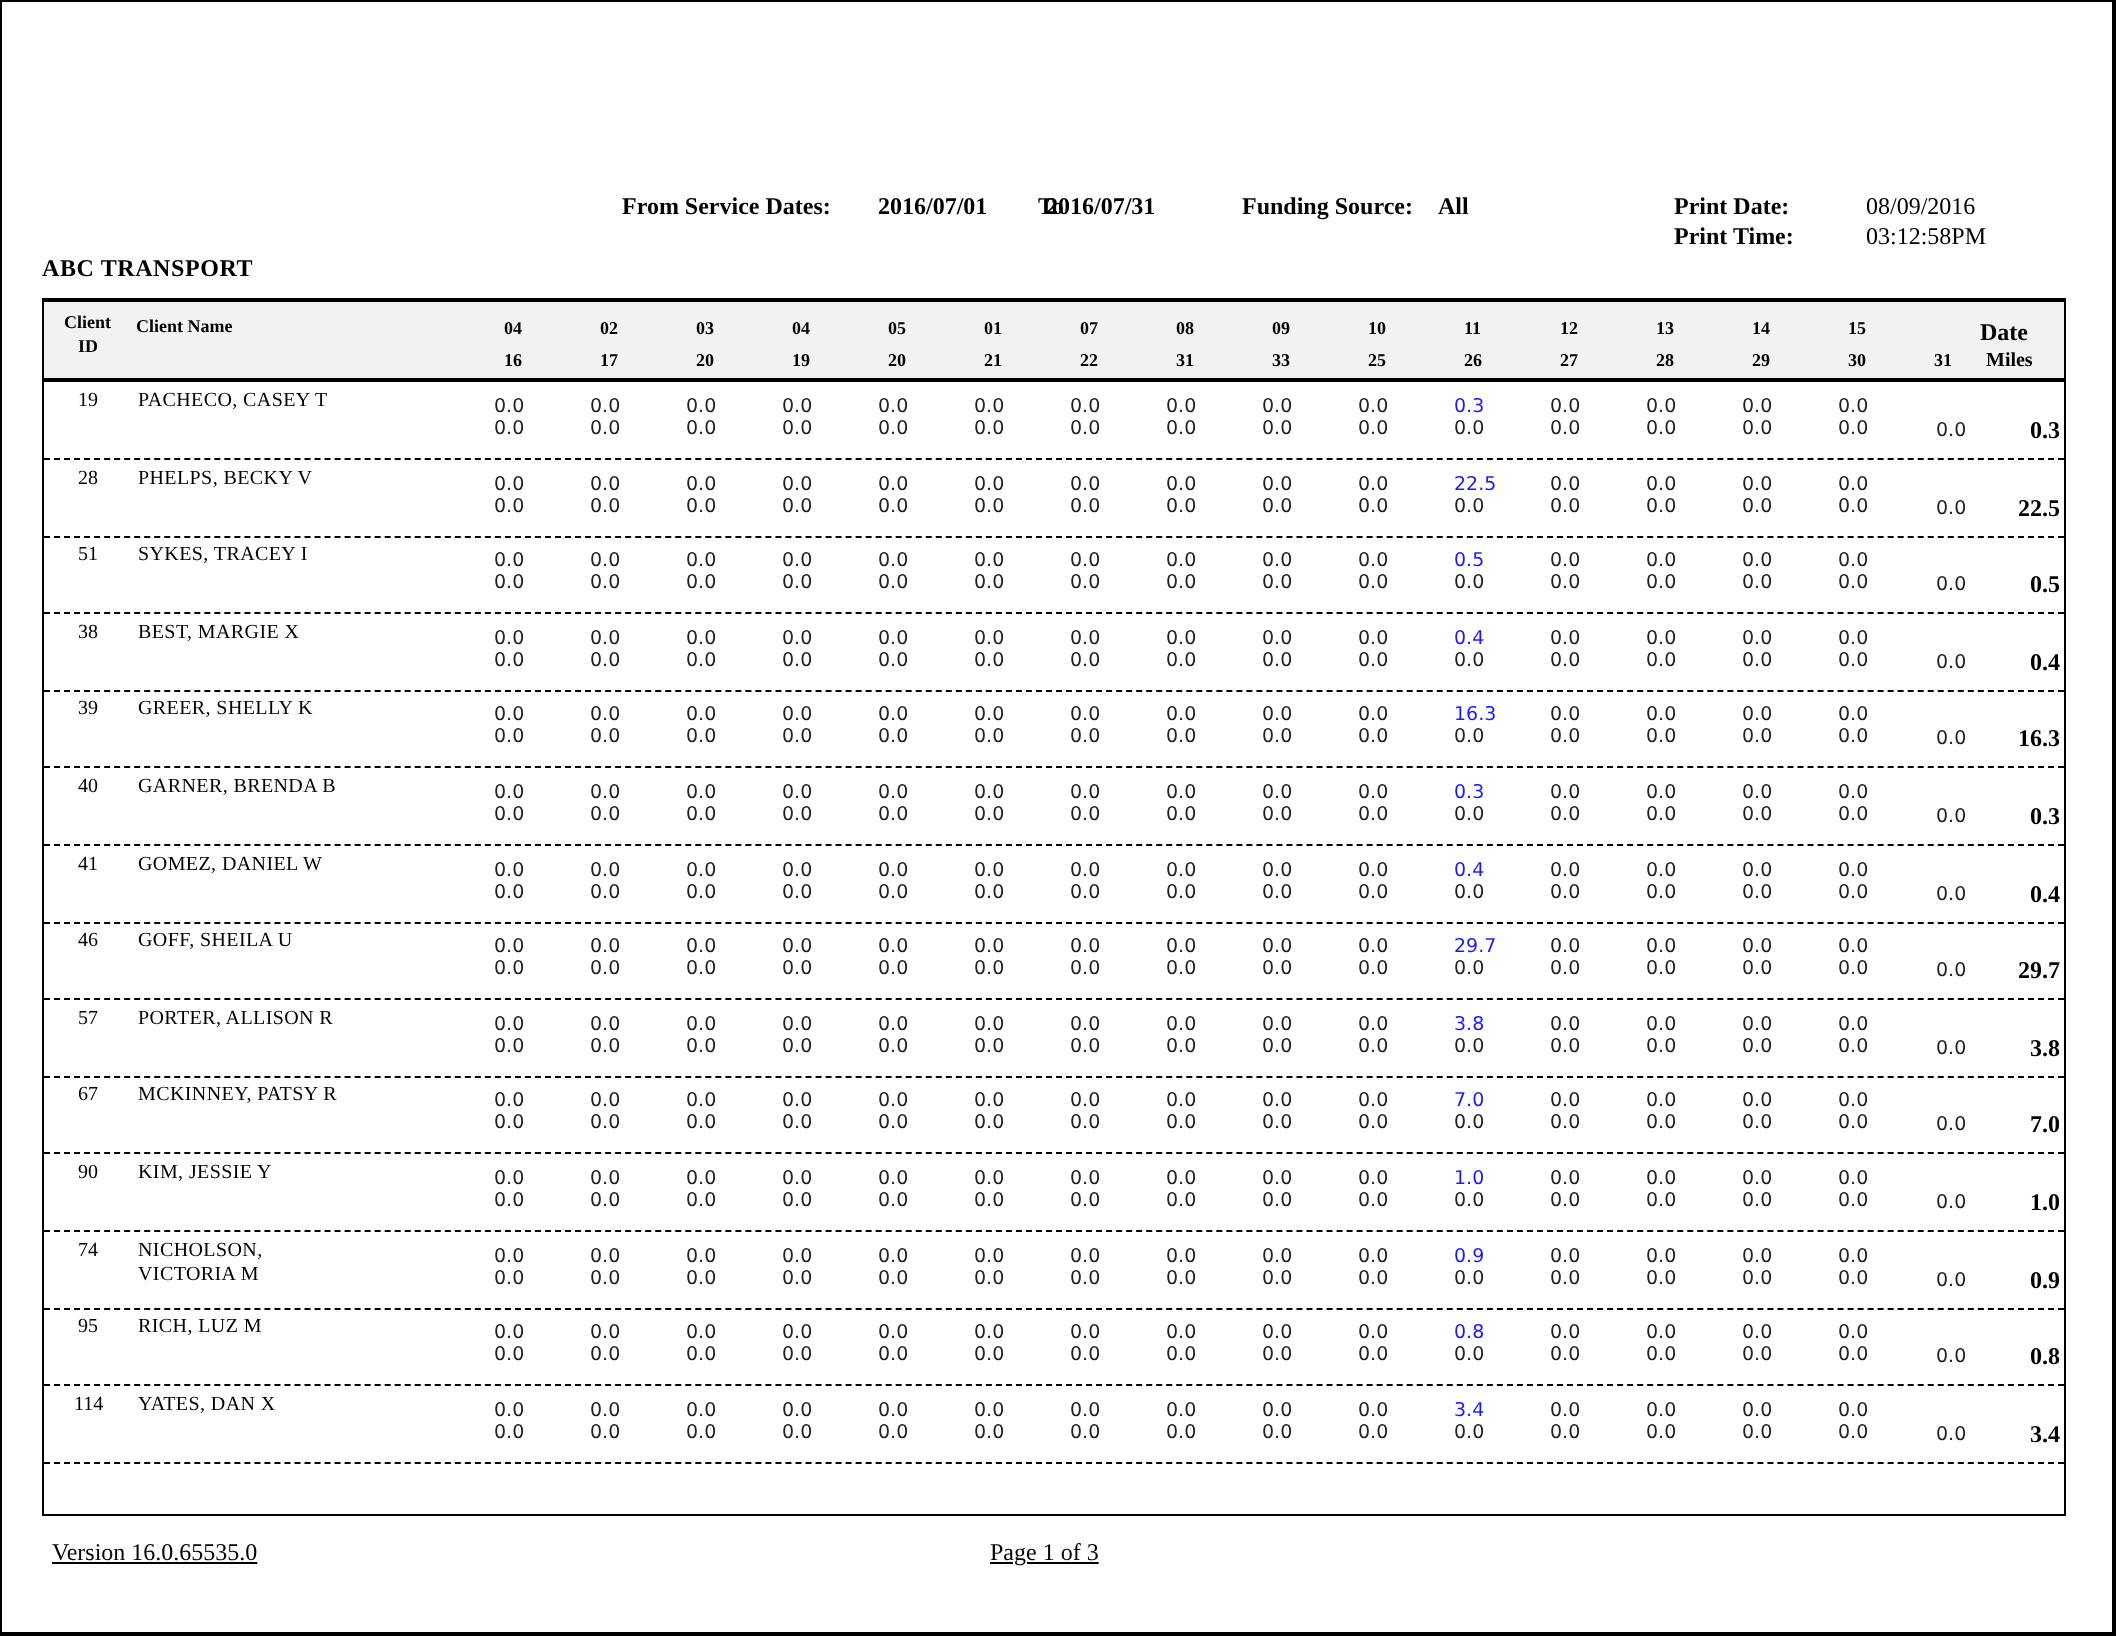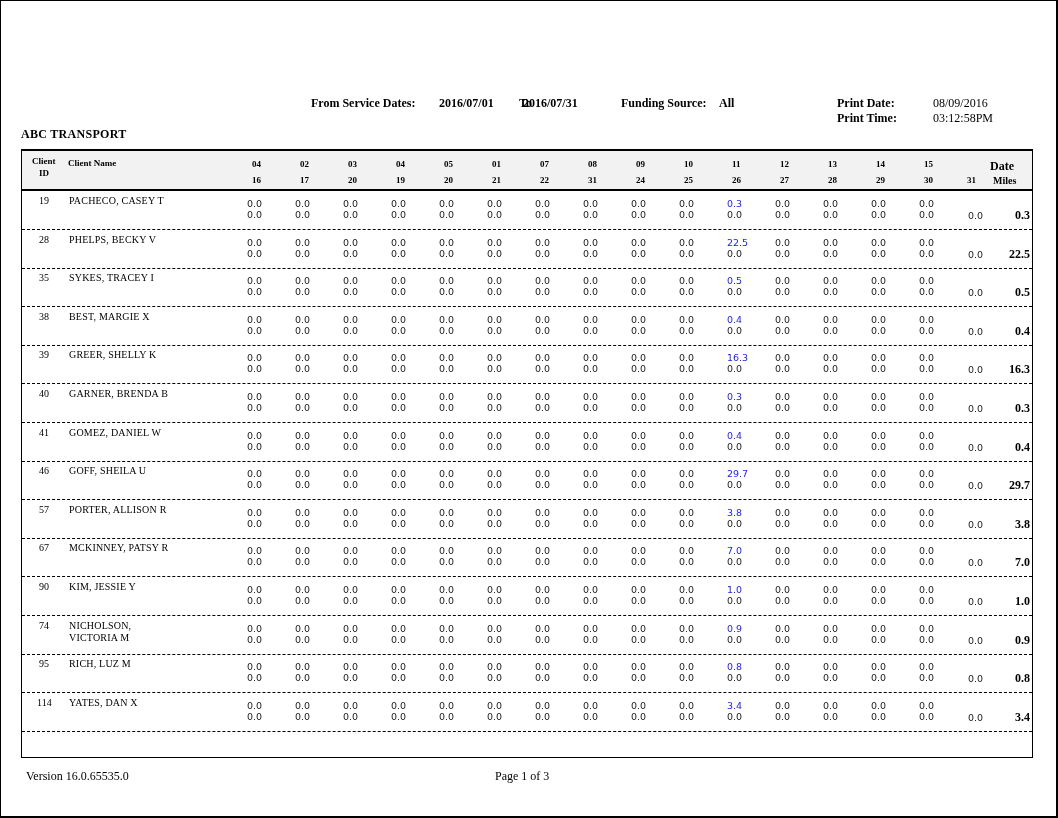--- a/index.html
+++ b/index.html
@@ -33,21 +33,21 @@
     background: #f2f2f2; border-bottom: 2px solid #000;
   }
   .h { position: absolute; font-size: 9px; font-weight: bold; white-space: nowrap; }
   .h.big { font-size: 12px; }
   .row { position: absolute; left: 0; width: 1010px; height: 39px; border-bottom: 1px dashed #000; }
   .cell { position: absolute; font-size: 9.5px; white-space: nowrap; font-family: "DejaVu Sans", sans-serif; color: #222; }
   .cell.blue { color: #1a1aff; }
   .cid { position: absolute; font-size: 10px; }
   .cname { position: absolute; font-size: 10px; line-height: 12px; letter-spacing: 0.2px; }
   .total { position: absolute; font-size: 12px; font-weight: bold; right: 2px; }
-  .footer { position: absolute; top: 768px; font-size: 12px; white-space: nowrap; }
+  .footer { position: absolute; top: 768px; font-size: 12px; white-space: nowrap; text-decoration: underline; }
 </style>
 </head>
 <body>
 
 <div class="page">
 
   <div class="subline" style="left:310px">From Service Dates:</div>
   <div class="subline" style="left:438px">2016/07/01</div>
   <div class="subline" style="left:518px">To</div>
   <div class="subline" style="left:522px">2016/07/31</div>
@@ -83,21 +83,21 @@
         <div class="h" style="left: 374px; top: 24px;">19</div>
         <div class="h" style="left: 422px; top: 8px;">05</div>
         <div class="h" style="left: 422px; top: 24px;">20</div>
         <div class="h" style="left: 470px; top: 8px;">01</div>
         <div class="h" style="left: 470px; top: 24px;">21</div>
         <div class="h" style="left: 518px; top: 8px;">07</div>
         <div class="h" style="left: 518px; top: 24px;">22</div>
         <div class="h" style="left: 566px; top: 8px;">08</div>
         <div class="h" style="left: 566px; top: 24px;">31</div>
         <div class="h" style="left: 614px; top: 8px;">09</div>
-        <div class="h" style="left: 614px; top: 24px;">24</div>
+        <div class="h" style="left: 614px; top: 24px;">33</div>
         <div class="h" style="left: 662px; top: 8px;">10</div>
         <div class="h" style="left: 662px; top: 24px;">25</div>
         <div class="h" style="left: 710px; top: 8px;">11</div>
         <div class="h" style="left: 710px; top: 24px;">26</div>
         <div class="h" style="left: 758px; top: 8px;">12</div>
         <div class="h" style="left: 758px; top: 24px;">27</div>
         <div class="h" style="left: 806px; top: 8px;">13</div>
         <div class="h" style="left: 806px; top: 24px;">28</div>
         <div class="h" style="left: 854px; top: 8px;">14</div>
         <div class="h" style="left: 854px; top: 24px;">29</div>
@@ -177,21 +177,21 @@
           <div class="cell" style="left: 801px; top: 7px;">0.0</div>
           <div class="cell" style="left: 801px; top: 18px;">0.0</div>
           <div class="cell" style="left: 849px; top: 7px;">0.0</div>
           <div class="cell" style="left: 849px; top: 18px;">0.0</div>
           <div class="cell" style="left: 897px; top: 7px;">0.0</div>
           <div class="cell" style="left: 897px; top: 18px;">0.0</div>
           <div class="cell" style="left: 946px; top: 19px;">0.0</div>
           <div class="total" style="top: 17px;">22.5</div>
         </div>
         <div class="row" style="top: 117.2px;">
-          <div class="cid" style="left: 17px; top: 4px;">35</div>
+          <div class="cid" style="left: 17px; top: 4px;">51</div>
           <div class="cname" style="left: 47px; top: 4px;">
             <div>SYKES, TRACEY I</div>
             <div></div>
           </div>
           <div class="cell" style="left: 225px; top: 7px;">0.0</div>
           <div class="cell" style="left: 225px; top: 18px;">0.0</div>
           <div class="cell" style="left: 273px; top: 7px;">0.0</div>
           <div class="cell" style="left: 273px; top: 18px;">0.0</div>
           <div class="cell" style="left: 321px; top: 7px;">0.0</div>
           <div class="cell" style="left: 321px; top: 18px;">0.0</div>

